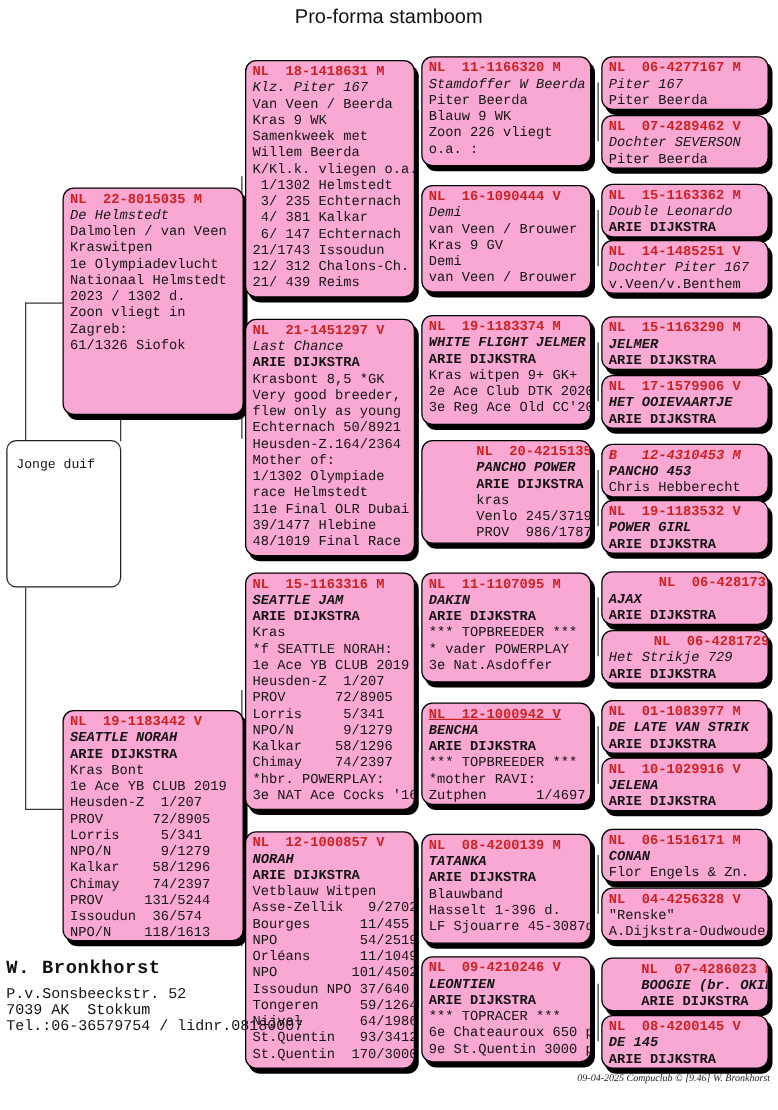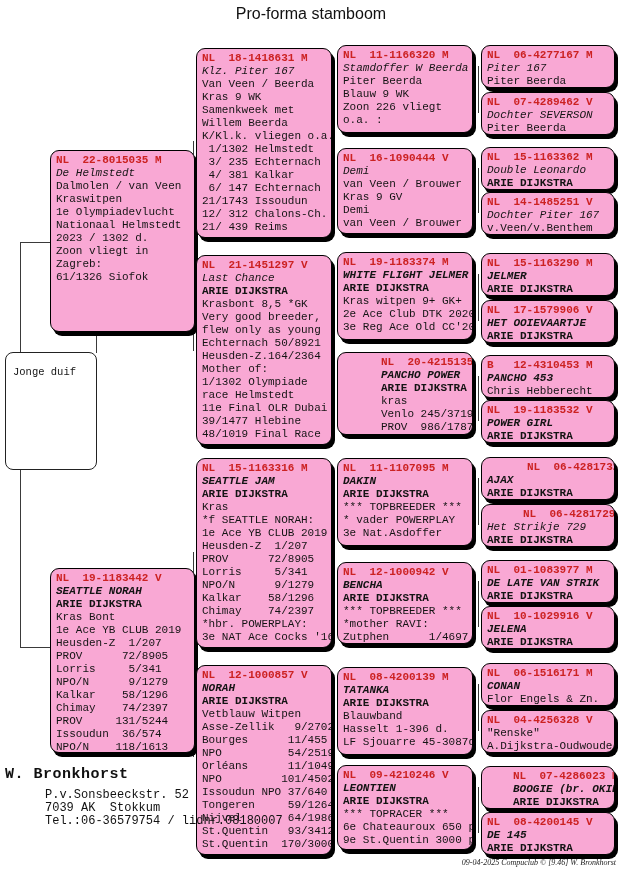--- a/index.html
+++ b/index.html
@@ -13,21 +13,21 @@
   .subject-box{position:absolute;box-sizing:border-box;background:#fff;border:1.3px solid #222;
         border-radius:8px;padding:13px 0 0 7px;font-size:10.5px;z-index:2;}
   .cline{position:absolute;background:#3a3a3a;z-index:1;}
   .r{font-weight:700;}
   .b{font-weight:700;}
   .i{font-style:italic;}
   .bi{font-weight:700;font-style:italic;}
   .contact{position:absolute;left:5px;top:766px;color:#111;z-index:3;}
   .contact .nm{font-family:"Liberation Mono",monospace;font-weight:700;font-size:15px;
                letter-spacing:.5px;margin-bottom:6px;}
-  .contact .ln{font-family:"Liberation Mono",monospace;font-size:12px;line-height:13.2px;white-space:pre;margin-left:40px;}
+  .contact .ln{font-family:"Liberation Mono",monospace;font-size:12px;line-height:13.2px;white-space:pre;}
   .footer{position:absolute;right:6px;top:858px;font-family:"Liberation Serif",serif;
           font-style:italic;font-size:8px;color:#222;z-index:3;}
 </style>
 </head>
 <body>
 
 <div id="canvas">
   <div class="title">Pro-forma stamboom</div>
 
   <div class="cline" style="left:20px;top:242px;width:30px;height:1px"></div>
@@ -59,30 +59,30 @@
       <div class="pbox" style="left: 50px; top: 568px; width: 145px; height: 185px;"><div class="r" style="color: rgb(204, 34, 34);">NL  19-1183442 V</div><div class="bi">SEATTLE NORAH</div><div class="b">ARIE DIJKSTRA</div><div>Kras Bont</div><div>1e Ace YB CLUB 2019</div><div>Heusden-Z  1/207</div><div>PROV      72/8905</div><div>Lorris     5/341</div><div>NPO/N      9/1279</div><div>Kalkar    58/1296</div><div>Chimay    74/2397</div><div>PROV     131/5244</div><div>Issoudun  36/574</div><div>NPO/N    118/1613</div></div>
       <div class="pbox" style="left: 196px; top: 48px; width: 136px; height: 190px;"><div class="r" style="color: rgb(204, 34, 34);">NL  18-1418631 M</div><div class="i">Klz. Piter 167</div><div>Van Veen / Beerda</div><div>Kras 9 WK</div><div>Samenkweek met</div><div>Willem Beerda</div><div>K/Kl.k. vliegen o.a.</div><div> 1/1302 Helmstedt</div><div> 3/ 235 Echternach</div><div> 4/ 381 Kalkar</div><div> 6/ 147 Echternach</div><div>21/1743 Issoudun</div><div>12/ 312 Chalons-Ch.</div><div>21/ 439 Reims</div></div>
       <div class="pbox" style="left: 196px; top: 255px; width: 136px; height: 190px;"><div class="r" style="color: rgb(204, 34, 34);">NL  21-1451297 V</div><div class="i">Last Chance</div><div class="b">ARIE DIJKSTRA</div><div>Krasbont 8,5 *GK</div><div>Very good breeder,</div><div>flew only as young</div><div>Echternach 50/8921</div><div>Heusden-Z.164/2364</div><div>Mother of:</div><div>1/1302 Olympiade</div><div>race Helmstedt</div><div>11e Final OLR Dubai</div><div>39/1477 Hlebine</div><div>48/1019 Final Race</div></div>
       <div class="pbox" style="left: 196px; top: 458px; width: 136px; height: 190px;"><div class="r" style="color: rgb(204, 34, 34);">NL  15-1163316 M</div><div class="bi">SEATTLE JAM</div><div class="b">ARIE DIJKSTRA</div><div>Kras</div><div>*f SEATTLE NORAH:</div><div>1e Ace YB CLUB 2019</div><div>Heusden-Z  1/207</div><div>PROV      72/8905</div><div>Lorris     5/341</div><div>NPO/N      9/1279</div><div>Kalkar    58/1296</div><div>Chimay    74/2397</div><div>*hbr. POWERPLAY:</div><div>3e NAT Ace Cocks '16</div></div>
       <div class="pbox" style="left: 196px; top: 665px; width: 136px; height: 190px;"><div class="r" style="color: rgb(204, 34, 34);">NL  12-1000857 V</div><div class="bi">NORAH</div><div class="b">ARIE DIJKSTRA</div><div>Vetblauw Witpen</div><div>Asse-Zellik   9/2702</div><div>Bourges      11/455</div><div>NPO          54/2519</div><div>Orléans      11/1049</div><div>NPO         101/4502</div><div>Issoudun NPO 37/640</div><div>Tongeren     59/1264</div><div>Nijvel       64/1986</div><div>St.Quentin   93/3412</div><div>St.Quentin  170/3000</div></div>
       <div class="pbox" style="left: 337px; top: 45px; width: 136px; height: 88px;"><div class="r" style="color: rgb(204, 34, 34);">NL  11-1166320 M</div><div class="i">Stamdoffer W Beerda</div><div>Piter Beerda</div><div>Blauw 9 WK</div><div>Zoon 226 vliegt</div><div>o.a. :</div></div>
       <div class="pbox" style="left: 337px; top: 148px; width: 136px; height: 86px;"><div class="r" style="color: rgb(204, 34, 34);">NL  16-1090444 V</div><div class="i">Demi</div><div>van Veen / Brouwer</div><div>Kras 9 GV</div><div>Demi</div><div>van Veen / Brouwer</div></div>
       <div class="pbox" style="left: 337px; top: 252px; width: 136px; height: 88px;"><div class="r" style="color: rgb(204, 34, 34);">NL  19-1183374 M</div><div class="bi">WHITE FLIGHT JELMER</div><div class="b">ARIE DIJKSTRA</div><div>Kras witpen 9+ GK+</div><div>2e Ace Club DTK 2020</div><div>3e Reg Ace Old CC'20</div></div>
       <div class="pbox" style="left: 337px; top: 352px; width: 136px; height: 83px; padding-left: 43px;"><div class="r" style="color: rgb(204, 34, 34);">NL  20-4215135 V</div><div class="bi">PANCHO POWER</div><div class="b">ARIE DIJKSTRA</div><div>kras</div><div>Venlo 245/3719</div><div>PROV  986/17871</div></div>
       <div class="pbox" style="left: 337px; top: 458px; width: 136px; height: 88px;"><div class="r" style="color: rgb(204, 34, 34);">NL  11-1107095 M</div><div class="bi">DAKIN</div><div class="b">ARIE DIJKSTRA</div><div>*** TOPBREEDER ***</div><div>* vader POWERPLAY</div><div>3e Nat.Asdoffer</div></div>
-      <div class="pbox" style="left: 337px; top: 562px; width: 136px; height: 82px;"><div class="r" style="color: rgb(204, 34, 34);">NL  12-1000942 V</div><div class="bi">BENCHA</div><div class="b">ARIE DIJKSTRA</div><div>*** TOPBREEDER ***</div><div>*mother RAVI:</div><div>Zutphen      1/4697</div></div>
+      <div class="pbox" style="left: 337px; top: 562px; width: 136px; height: 82px;"><div class="r" style="color: rgb(204, 34, 34); text-decoration: underline;">NL  12-1000942 V</div><div class="bi">BENCHA</div><div class="b">ARIE DIJKSTRA</div><div>*** TOPBREEDER ***</div><div>*mother RAVI:</div><div>Zutphen      1/4697</div></div>
       <div class="pbox" style="left: 337px; top: 667px; width: 136px; height: 88px;"><div class="r" style="color: rgb(204, 34, 34);">NL  08-4200139 M</div><div class="bi">TATANKA</div><div class="b">ARIE DIJKSTRA</div><div>Blauwband</div><div>Hasselt 1-396 d.</div><div>LF Sjouarre 45-3087d</div></div>
       <div class="pbox" style="left: 337px; top: 765px; width: 136px; height: 85px;"><div class="r" style="color: rgb(204, 34, 34);">NL  09-4210246 V</div><div class="bi">LEONTIEN</div><div class="b">ARIE DIJKSTRA</div><div>*** TOPRACER ***</div><div>6e Chateauroux 650 p</div><div>9e St.Quentin 3000 p</div></div>
       <div class="pbox" style="left: 481px; top: 45px; width: 134px; height: 43px;"><div class="r" style="color: rgb(204, 34, 34);">NL  06-4277167 M</div><div class="i">Piter 167</div><div>Piter Beerda</div></div>
       <div class="pbox" style="left: 481px; top: 92px; width: 134px; height: 43px;"><div class="r" style="color: rgb(204, 34, 34);">NL  07-4289462 V</div><div class="i">Dochter SEVERSON</div><div>Piter Beerda</div></div>
       <div class="pbox" style="left: 481px; top: 147px; width: 134px; height: 43px;"><div class="r" style="color: rgb(204, 34, 34);">NL  15-1163362 M</div><div class="i">Double Leonardo</div><div class="b">ARIE DIJKSTRA</div></div>
       <div class="pbox" style="left: 481px; top: 192px; width: 134px; height: 43px;"><div class="r" style="color: rgb(204, 34, 34);">NL  14-1485251 V</div><div class="i">Dochter Piter 167</div><div>v.Veen/v.Benthem</div></div>
       <div class="pbox" style="left: 481px; top: 253px; width: 134px; height: 43px;"><div class="r" style="color: rgb(204, 34, 34);">NL  15-1163290 M</div><div class="bi">JELMER</div><div class="b">ARIE DIJKSTRA</div></div>
       <div class="pbox" style="left: 481px; top: 300px; width: 134px; height: 43px;"><div class="r" style="color: rgb(204, 34, 34);">NL  17-1579906 V</div><div class="bi">HET OOIEVAARTJE</div><div class="b">ARIE DIJKSTRA</div></div>
-      <div class="pbox" style="left: 481px; top: 355px; width: 134px; height: 43px;"><div class="r" style="color: rgb(204, 34, 34);">B   12-4310453 M</div><div class="bi">PANCHO 453</div><div>Chris Hebberecht</div></div>
+      <div class="pbox" style="left: 481px; top: 355px; width: 134px; height: 43px;"><div class="r" style="color: rgb(204, 34, 34); font-style: italic;">B   12-4310453 M</div><div class="bi">PANCHO 453</div><div>Chris Hebberecht</div></div>
       <div class="pbox" style="left: 481px; top: 400px; width: 134px; height: 43px;"><div class="r" style="color: rgb(204, 34, 34);">NL  19-1183532 V</div><div class="bi">POWER GIRL</div><div class="b">ARIE DIJKSTRA</div></div>
       <div class="pbox" style="left: 481px; top: 457px; width: 134px; height: 43px;"><div class="r" style="color: rgb(204, 34, 34); margin-left: 40px;">NL  06-4281732 M</div><div class="bi">AJAX</div><div class="b">ARIE DIJKSTRA</div></div>
       <div class="pbox" style="left: 481px; top: 504px; width: 134px; height: 43px;"><div class="r" style="color: rgb(204, 34, 34); padding-left: 36px;">NL  06-4281729 V</div><div class="i">Het Strikje 729</div><div class="b">ARIE DIJKSTRA</div></div>
       <div class="pbox" style="left: 481px; top: 560px; width: 134px; height: 43px;"><div class="r" style="color: rgb(204, 34, 34);">NL  01-1083977 M</div><div class="bi">DE LATE VAN STRIK</div><div class="b">ARIE DIJKSTRA</div></div>
       <div class="pbox" style="left: 481px; top: 606px; width: 134px; height: 43px;"><div class="r" style="color: rgb(204, 34, 34);">NL  10-1029916 V</div><div class="bi">JELENA</div><div class="b">ARIE DIJKSTRA</div></div>
       <div class="pbox" style="left: 481px; top: 663px; width: 134px; height: 43px;"><div class="r" style="color: rgb(204, 34, 34);">NL  06-1516171 M</div><div class="bi">CONAN</div><div>Flor Engels &amp; Zn.</div></div>
       <div class="pbox" style="left: 481px; top: 710px; width: 134px; height: 43px;"><div class="r" style="color: rgb(204, 34, 34);">NL  04-4256328 V</div><div>"Renske"</div><div>A.Dijkstra-Oudwoude</div></div>
       <div class="pbox" style="left: 481px; top: 766px; width: 134px; height: 43px; padding-left: 31px;"><div class="r" style="color: rgb(204, 34, 34);">NL  07-4286023 M</div><div class="bi">BOOGIE (br. OKIDOKI)</div><div class="b">ARIE DIJKSTRA</div></div>
       <div class="pbox" style="left: 481px; top: 812px; width: 134px; height: 43px;"><div class="r" style="color: rgb(204, 34, 34);">NL  08-4200145 V</div><div class="bi">DE 145</div><div class="b">ARIE DIJKSTRA</div></div>
     </div>

